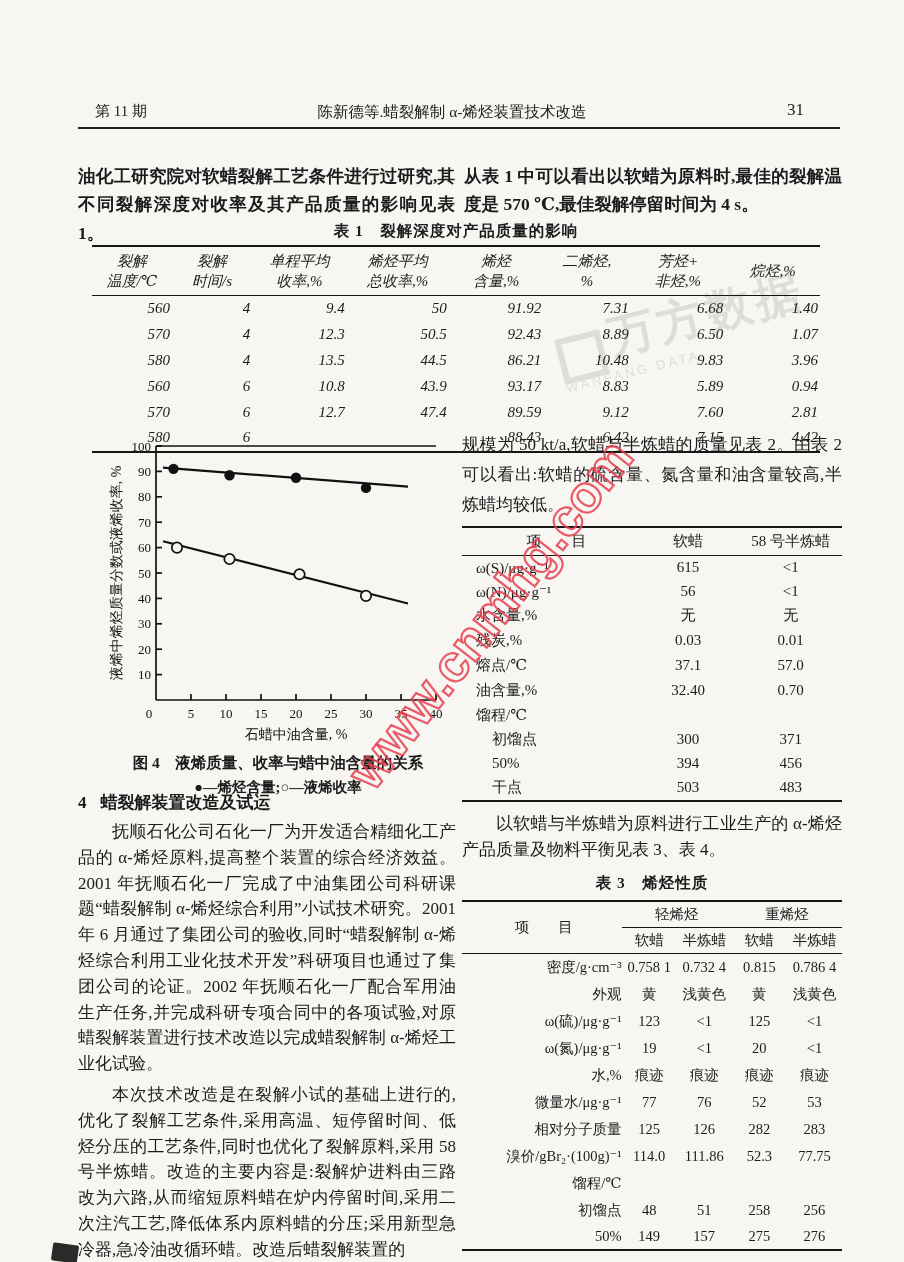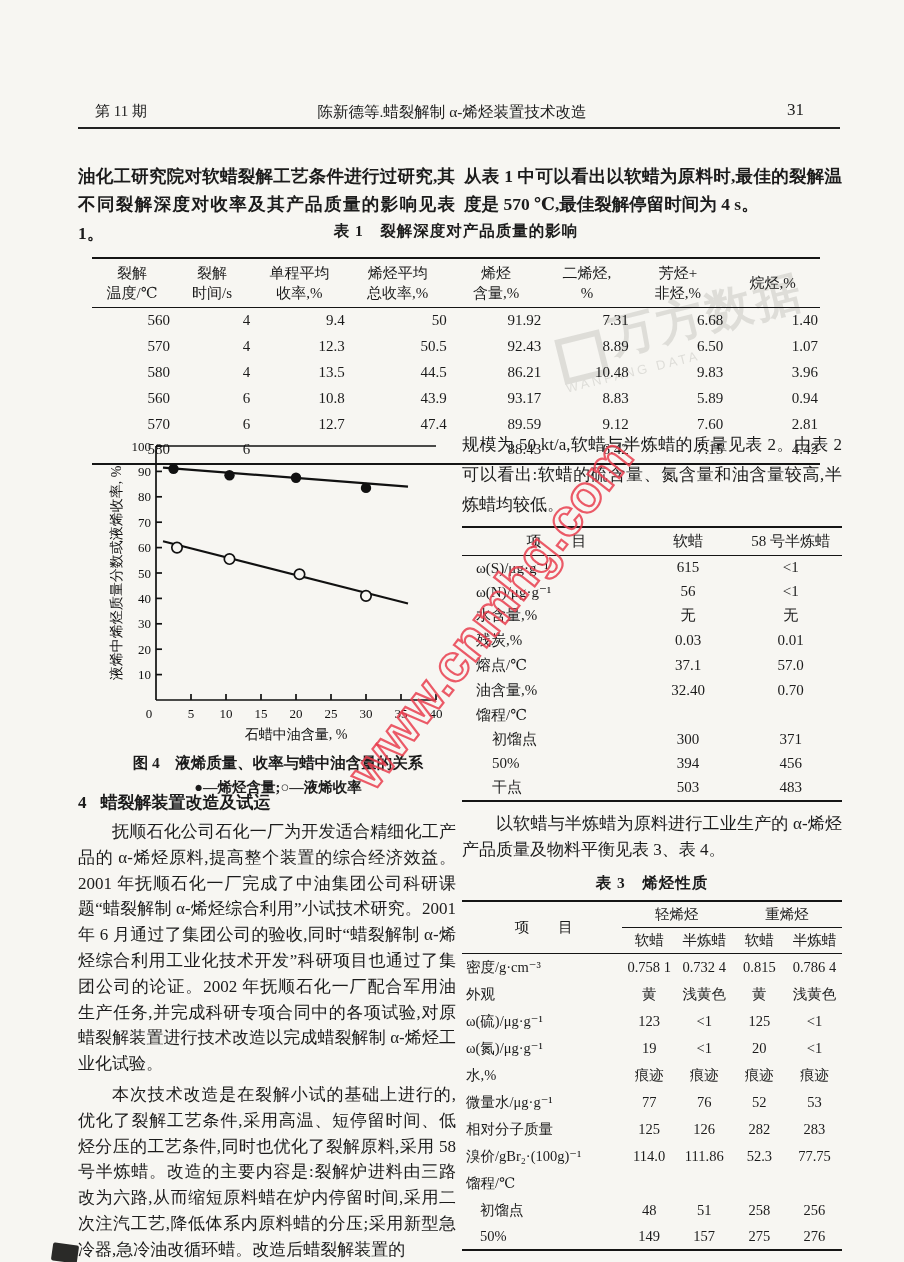--- a/index.html
+++ b/index.html
@@ -17,21 +17,21 @@
   .intro-left{left:78px;}
   .intro-right{left:464px;width:378px;}
 
   
   .t-title{text-align:center;font-weight:bold;font-size:15.5px;letter-spacing:1px;}
   table{border-collapse:collapse;}
   th,td{font-weight:normal;}
 
   
   .t1-block{position:absolute;left:92px;top:221px;width:728px;}
-  .t1{width:100%;margin-top:15px;border-top:2.2px solid #151515;border-bottom:2.2px solid #151515;}
+  .t1{width:100%;margin-top:3px;border-top:2.2px solid #151515;border-bottom:2.2px solid #151515;font-style:italic;}
   .t1 thead tr{border-bottom:1.6px solid #151515;}
   .t1 th{font-size:15px;text-align:center;padding:4px 2px;line-height:20px;vertical-align:middle;}
   .t1 td{font-size:15px;text-align:right;padding:4.4px 2px;}
   .t1 th:nth-child(1),.t1 td:nth-child(1){width:11%;}
   .t1 th:nth-child(2),.t1 td:nth-child(2){width:11%;}
   .t1 th:nth-child(3),.t1 td:nth-child(3){width:13%;}
   .t1 th:nth-child(4),.t1 td:nth-child(4){width:14%;}
   .t1 th:nth-child(5),.t1 td:nth-child(5){width:13%;}
   .t1 th:nth-child(6),.t1 td:nth-child(6){width:12%;}
   .t1 th:nth-child(7),.t1 td:nth-child(7){width:13%;}
@@ -67,21 +67,21 @@
   .t2 .lbl{text-align:left;padding-left:14px;width:46%;}
   .t2 .lbl.ind{padding-left:30px;}
   .t2 .val{text-align:center;width:27%;}
   .t2-title{margin-top:9px;}
 
   .t3{width:100%;margin-top:6px;border-top:2.2px solid #151515;border-bottom:2.2px solid #151515;}
   .t3 th{font-size:14.5px;padding:3px 0;text-align:center;}
   .t3 .grp{border-bottom:1.2px solid #151515;}
   .t3 thead tr.sub{border-bottom:1.6px solid #151515;}
   .t3 td{font-size:14.5px;padding:4px 0;}
-  .t3 .lbl{text-align:left;padding-left:4px;width:42%;}
+  .t3 .lbl{text-align:right;padding-left:4px;width:42%;}
   .t3 .lbl.ind{padding-left:18px;}
   .t3 .val{text-align:center;width:14.5%;}
   .t3-title{margin-top:10px;}
 
   
   .wm-red{position:absolute;left:288px;top:606px;width:370px;text-align:center;
     font-family:"Liberation Sans","DejaVu Sans",sans-serif;font-weight:bold;font-size:52px;
     color:transparent;-webkit-text-stroke:2.2px rgba(233,62,79,0.85);
     transform:rotate(-52deg);pointer-events:none;white-space:nowrap;}
   .wm-gray{position:absolute;left:555px;top:290px;transform:rotate(-14deg);opacity:0.18;

